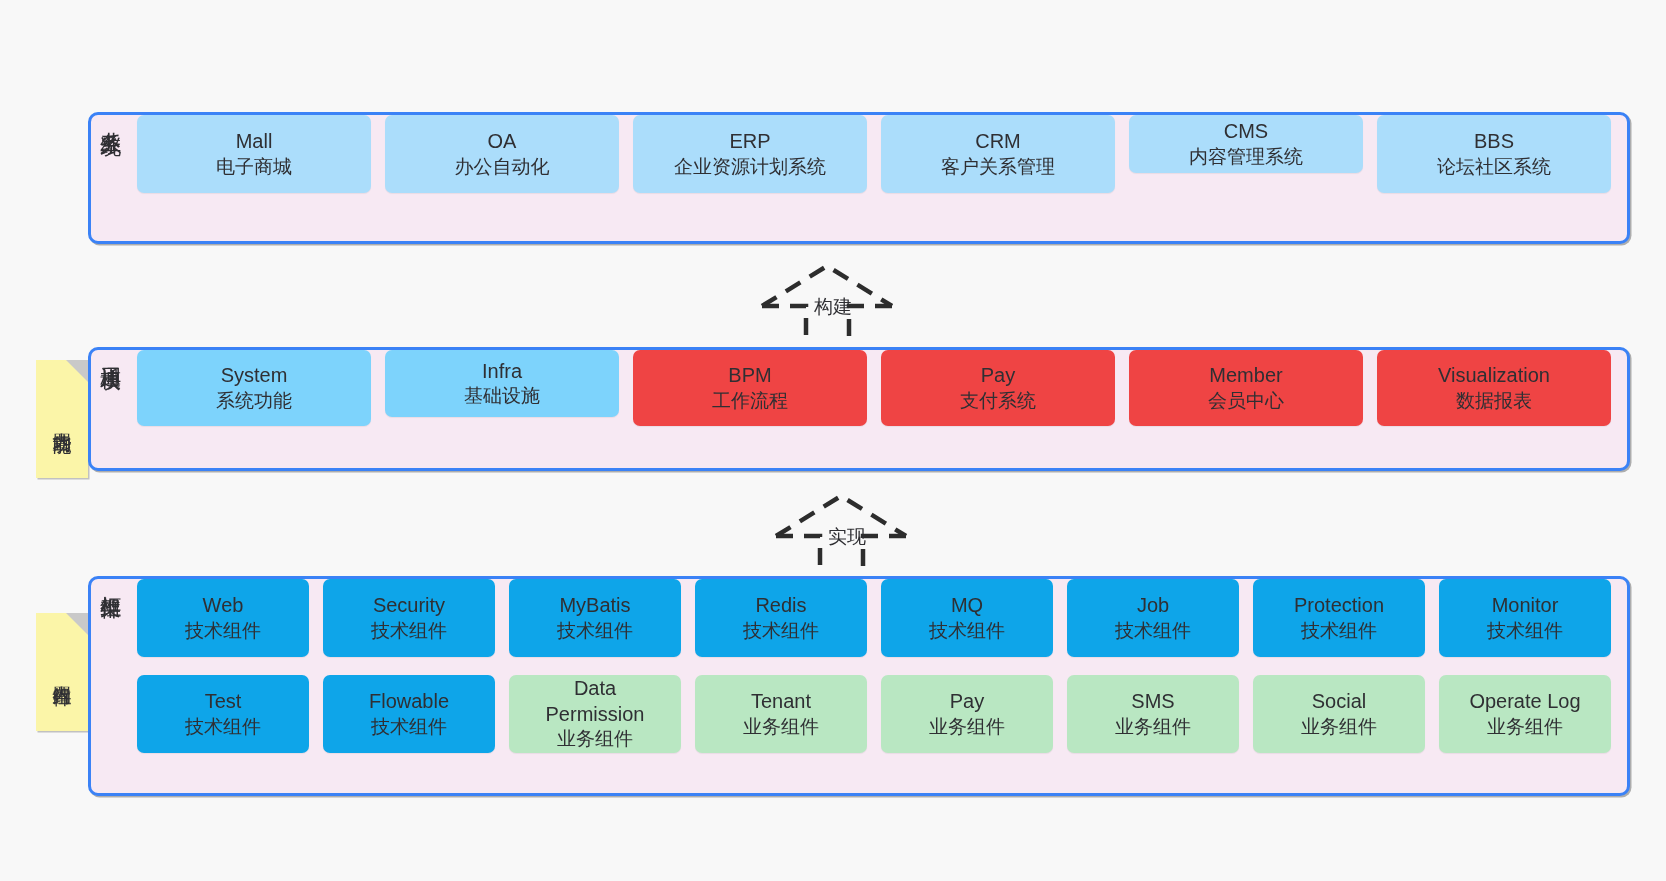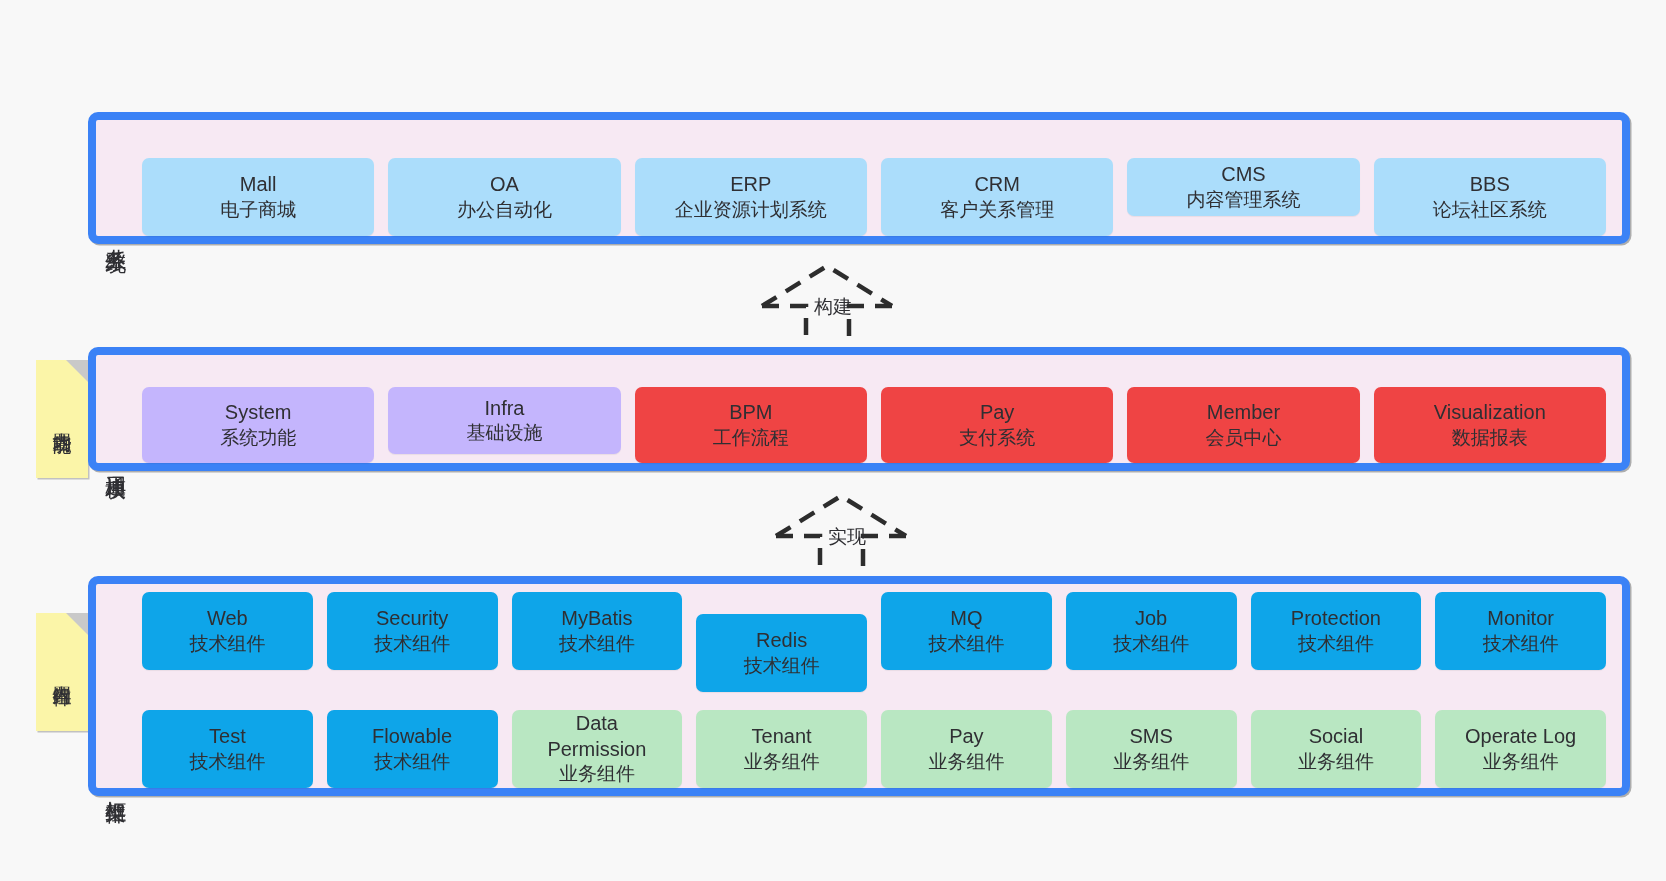--- a/index.html
+++ b/index.html
@@ -22,26 +22,26 @@
     left: 0; top: 0;
     width: 1666px;
     height: 881px;
   }
 
   
   .layer {
     position: absolute;
     box-sizing: border-box;
     background: #f7e9f3;
-    border: 8px solid #3b82f6;
+    border: 3px solid #3b82f6;
     border-radius: 10px;
     box-shadow: 1.5px 1.5px 0 rgba(0,0,0,0.30);
     display: flex;
     flex-direction: row;
-    align-items: flex-end;
+    align-items: flex-start;
   }
   .layer-title {
     flex: 0 0 auto;
     width: 40px;
     display: flex;
     align-items: center;
     justify-content: center;
     font-size: 21px;
     line-height: 1.12;
     letter-spacing: 1px;
@@ -82,21 +82,21 @@
   .node .n-title {
     font-size: 20px;
     color: #2f2f33;
   }
   .node .n-sub {
     font-size: 19px;
     color: #2f2f33;
   }
 
   .c-blue        { background: #abddfb; }
-  .c-red         { background: #c4b5fd; }
+  .c-red         { background: #7dd3fc; }
   .c-pink        { background: #ef4444; }
   .c-green       { background: #0ea5e9; }
   .c-lightgreen  { background: #b9e7c2; }
 
   
   .sticky {
     position: absolute;
     box-sizing: border-box;
     background: #fbf5a8;
     display: flex;
@@ -242,21 +242,21 @@
           <span class="n-sub">技术组件</span>
         </div>
         <div class="node c-green" style="height:78px;">
           <span class="n-title">Security</span>
           <span class="n-sub">技术组件</span>
         </div>
         <div class="node c-green" style="height:78px;">
           <span class="n-title">MyBatis</span>
           <span class="n-sub">技术组件</span>
         </div>
-        <div class="node c-green" style="height:78px;margin-top:22px;">
+        <div class="node c-green" style="height:78px;">
           <span class="n-title">Redis</span>
           <span class="n-sub">技术组件</span>
         </div>
         <div class="node c-green" style="height:78px;">
           <span class="n-title">MQ</span>
           <span class="n-sub">技术组件</span>
         </div>
         <div class="node c-green" style="height:78px;">
           <span class="n-title">Job</span>
           <span class="n-sub">技术组件</span>

